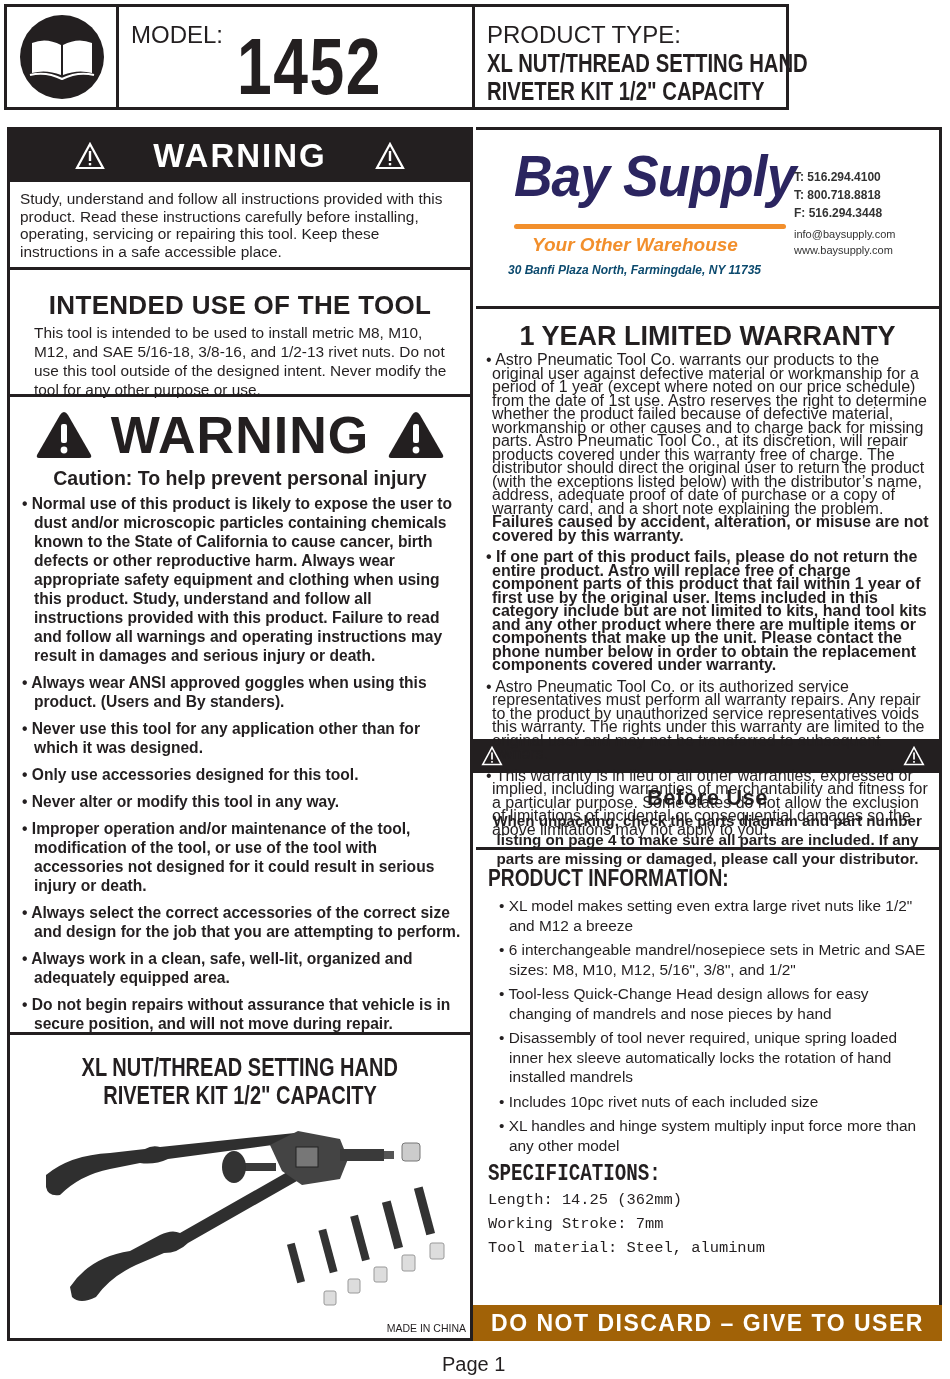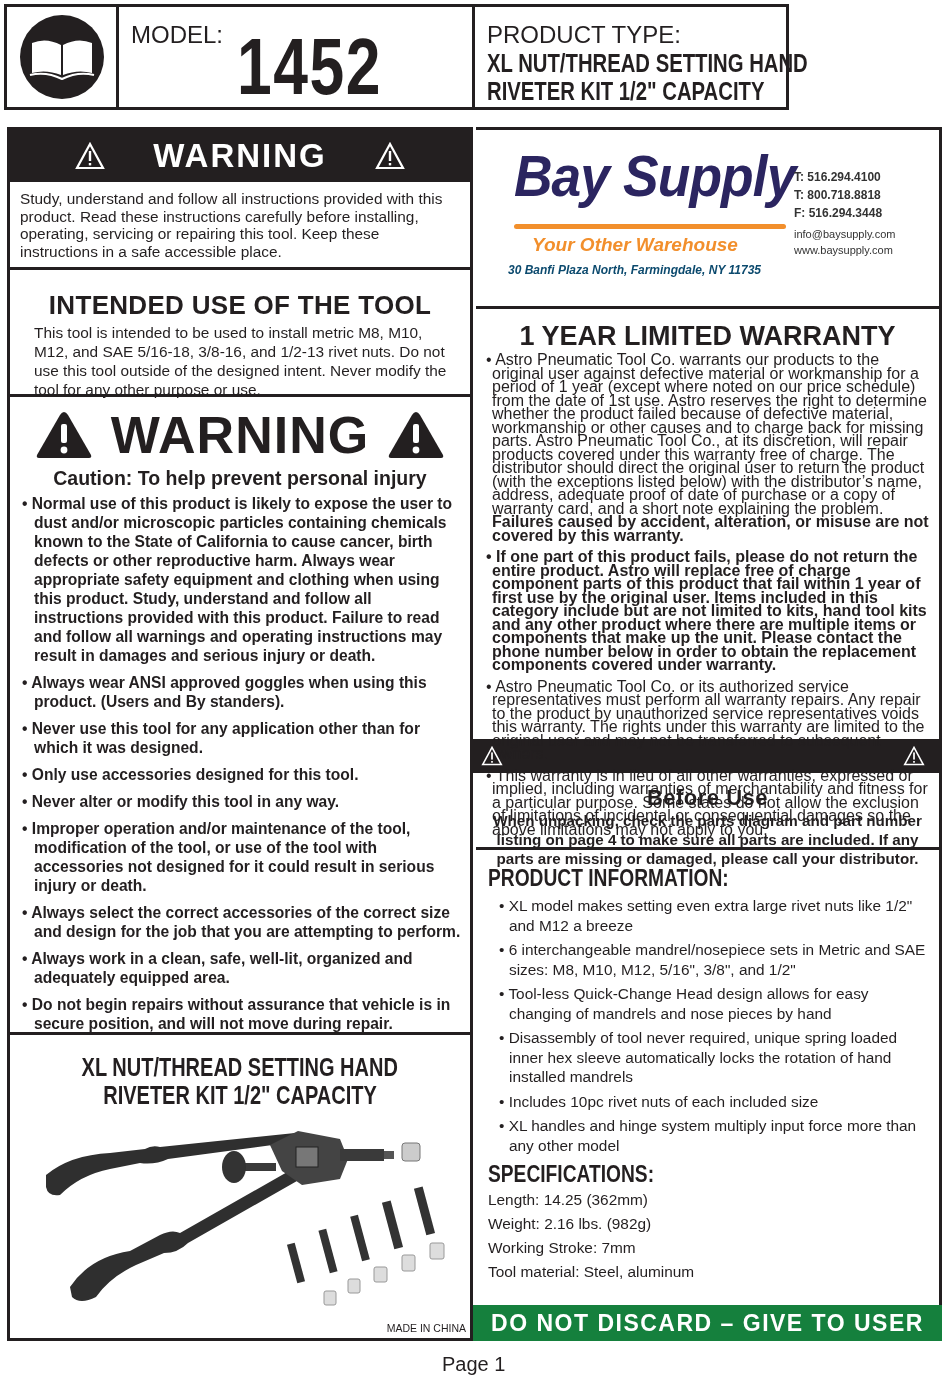--- a/index.html
+++ b/index.html
@@ -53,23 +53,23 @@
   .callbar { height: 34px; background: #231f20; color: #fff; display: flex; align-items: center; justify-content: space-between; padding: 0 14px 0 8px; margin-left: -3px; }
   .callbar .ct { font-size: 12.2px; font-weight: bold; text-align: center; line-height: 14px; }
   .before { border-bottom: 3px solid #231f20; height: 77px; text-align: center; padding-top: 12px; }
   .before h3 { font-size: 22px; font-weight: bold; letter-spacing: 0.5px; line-height: 26px; }
   .before p { font-size: 15.2px; font-weight: bold; line-height: 19px; }
   .pinfo { padding: 14px 10px 0 12px; }
   .hcond { font-size: 24px; font-weight: bold; display: inline-block; transform: scaleX(0.8); transform-origin: left top; line-height: 28px; white-space: nowrap; }
   .pinfo ul { list-style: none; margin-top: 4px; }
   .pinfo li { font-size: 15.4px; line-height: 19.5px; padding-left: 21px; text-indent: -10px; margin-bottom: 5px; }
   .pinfo li::before { content: "• "; }
-  .specs { margin-top: 0; }
+  .specs { margin-top: 0; font-family: Liberation Mono, monospace; }
   .specs .row { font-size: 15.4px; line-height: 24px; }
-  .discard { position: absolute; left: 0; bottom: -3px; width: 469px; margin-left: -3px; height: 36px; background: #15803d; color: #fff; font-size: 23px; font-weight: bold; letter-spacing: 1.5px; text-align: center; line-height: 36px; }
+  .discard { position: absolute; left: 0; bottom: -3px; width: 469px; margin-left: -3px; height: 36px; background: #a16207; color: #fff; font-size: 23px; font-weight: bold; letter-spacing: 1.5px; text-align: center; line-height: 36px; }
   .pagenum { position: absolute; left: 442px; top: 1353px; font-size: 20px; }
 </style>
 </head>
 <body>
 
 <div id="hdr" class="abs">
   <div class="iconcell">
     <svg width="88" height="88" viewBox="0 0 88 88">
       <circle cx="44" cy="44" r="42" fill="#231f20"></circle>
       <path d="M14 30 Q28 24 43 32 L43 62 Q28 56 14 60 Z" fill="#fff"></path>
@@ -226,21 +226,20 @@
       <li>XL model makes setting even extra large rivet nuts like 1/2" and M12 a breeze</li>
       <li>6 interchangeable mandrel/nosepiece sets in Metric and SAE sizes: M8, M10, M12, 5/16", 3/8", and 1/2"</li>
       <li>Tool-less Quick-Change Head design allows for easy changing of mandrels and nose pieces by hand</li>
       <li>Disassembly of tool never required, unique spring loaded inner hex sleeve automatically locks the rotation of hand installed mandrels</li>
       <li>Includes 10pc rivet nuts of each included size</li>
       <li>XL handles and hinge system multiply input force more than any other model</li>
     </ul>
     <div class="specs">
       <div class="hcond">SPECIFICATIONS:</div>
       <div class="row">Length: 14.25 (362mm)</div>
-      <div class="row">Weight: 2.16 lbs. (982g)</div>
       <div class="row">Working Stroke: 7mm</div>
       <div class="row">Tool material: Steel, aluminum</div>
     </div>
   </div>
 
   <div class="discard">DO NOT DISCARD – GIVE TO USER</div>
 </div>
 
 <div class="pagenum">Page 1</div>
 

